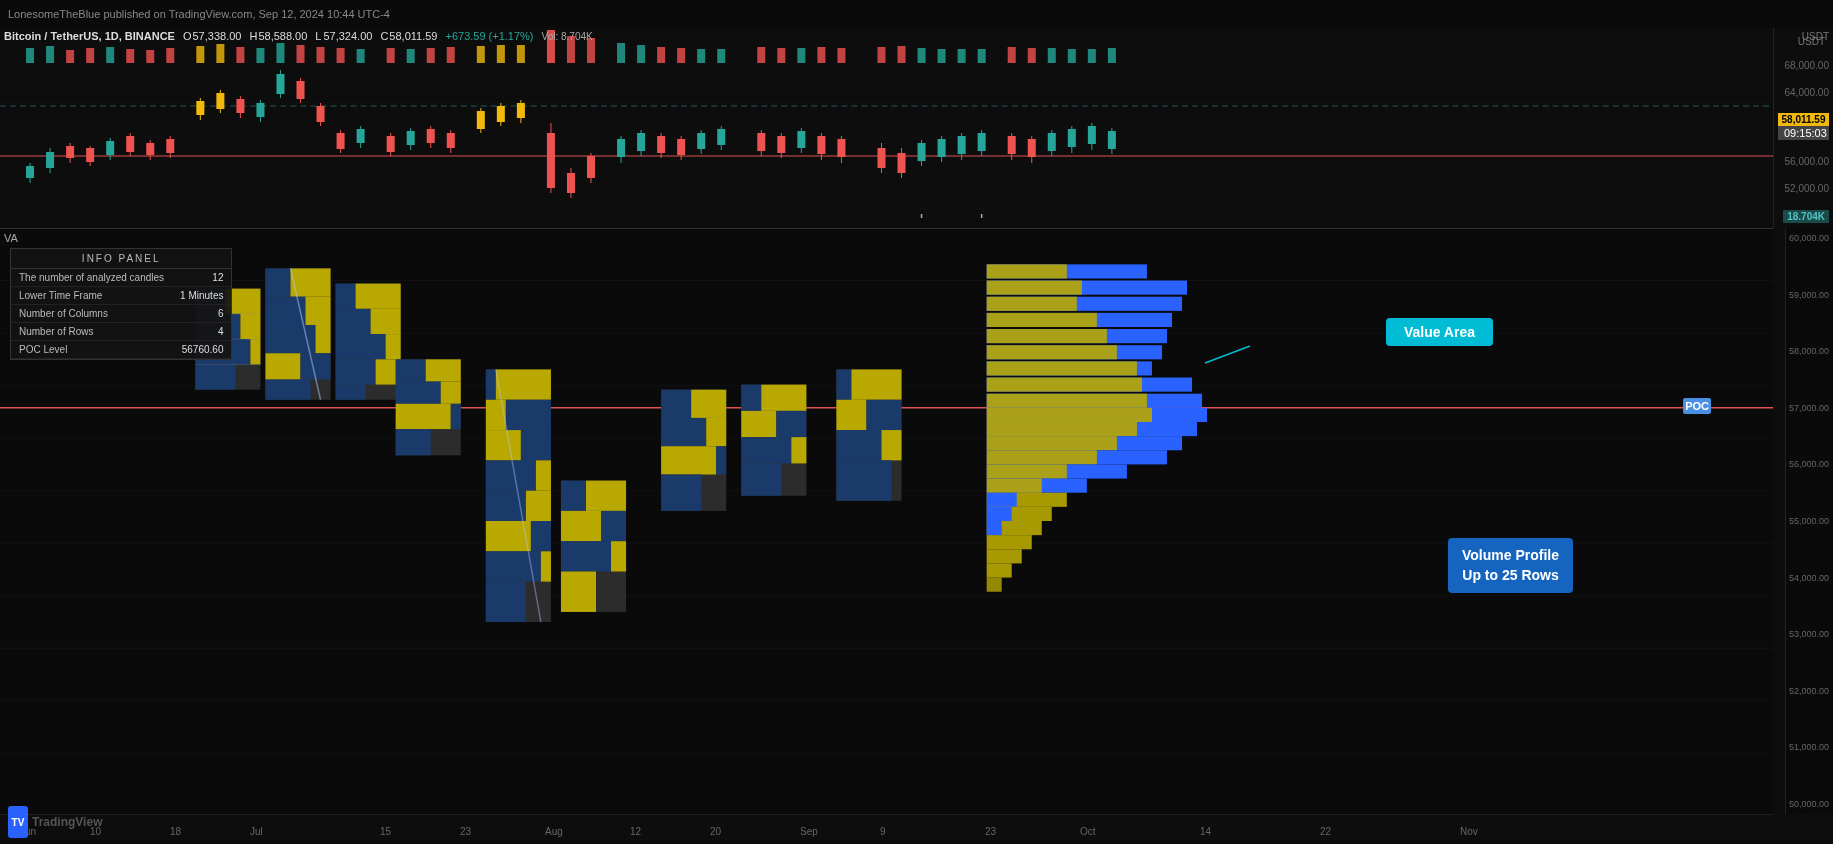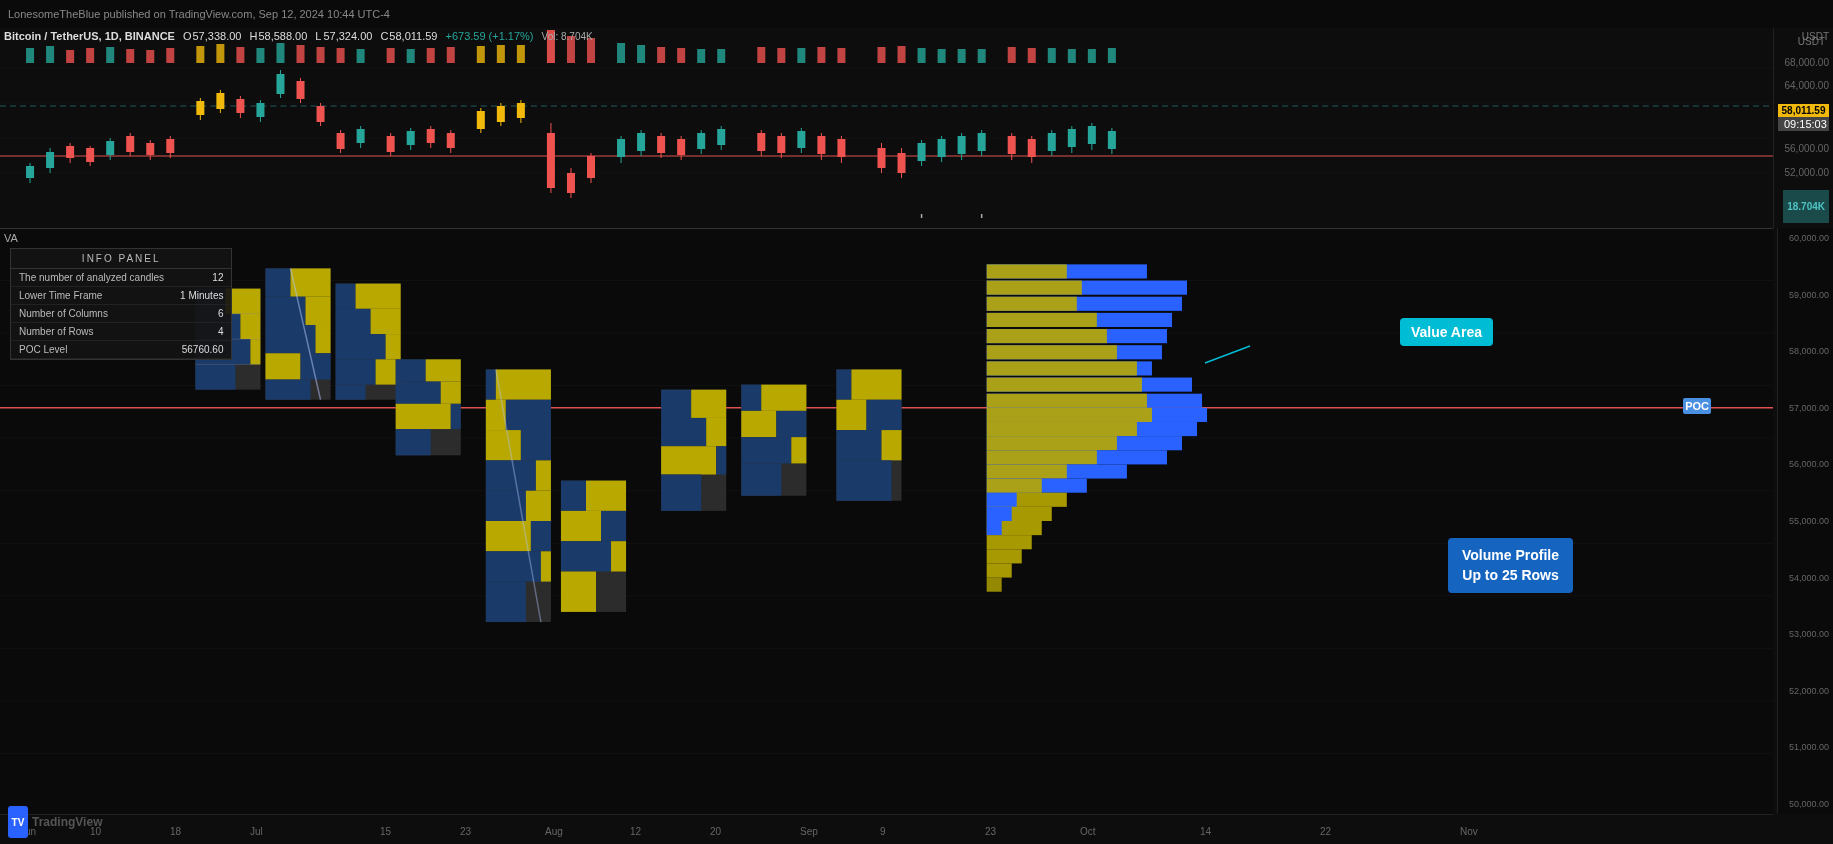--- a/index.html
+++ b/index.html
@@ -73,21 +73,21 @@
       padding: 5px 4px;
       font-size: 10px;
       color: #777;
       border-left: 1px solid #222;
     }
 
     #price-axis-bottom {
       position: absolute;
       top: 200px;
       right: 0;
-      width: 56px;
+      width: 48px;
       bottom: 30px;
       background: #0a0a0a;
       display: flex;
       flex-direction: column;
       justify-content: space-between;
       align-items: flex-end;
       padding: 5px 4px;
       font-size: 10px;
       color: #777;
       border-left: 1px solid #222;
@@ -185,21 +185,21 @@
       border-radius: 2px;
     }
 
     
     .value-area-box {
       position: absolute;
       background: #00bcd4;
       color: #fff;
       font-size: 14px;
       font-weight: bold;
-      padding: 6px 11px;
+      padding: 6px 18px;
       border-radius: 4px;
     }
 
     
     .vol-profile-box {
       position: absolute;
       background: #1565c0;
       color: #fff;
       font-size: 14px;
       font-weight: bold;
@@ -729,21 +729,21 @@
     <span style="color:#666; font-size:10px;">68,000.00</span>
     <span style="color:#666; font-size:10px;">64,000.00</span>
 
     <div style="position:relative; width:100%;">
       <div style="background:#f0b90b; color:#000; font-size:10px; font-weight:bold; padding:1px 3px; text-align:center; white-space:nowrap;">58,011.59</div>
       <div style="background:#444; color:#fff; font-size:11px; padding:1px 6px; text-align:center;">09:15:03</div>
     </div>
     <span style="color:#666; font-size:10px;">56,000.00</span>
     <span style="color:#666; font-size:10px;">52,000.00</span>
 
-    <div style="background:#1a4a4a; color:#4fc3c3; font-size:10px; padding:11px 4px; font-weight:bold; text-align:right;">18.704K</div>
+    <div style="background:#1a4a4a; color:#4fc3c3; font-size:10px; padding:1px 4px; font-weight:bold; text-align:right;">18.704K</div>
   </div>
 
   <div id="price-axis-bottom">
     <span style="color:#666; font-size:9px;">60,000.00</span>
     <span style="color:#666; font-size:9px;">59,000.00</span>
     <span style="color:#666; font-size:9px;">58,000.00</span>
     <span style="color:#666; font-size:9px;">57,000.00</span>
     <span style="color:#666; font-size:9px;">56,000.00</span>
     <span style="color:#666; font-size:9px;">55,000.00</span>
     <span style="color:#666; font-size:9px;">54,000.00</span>

